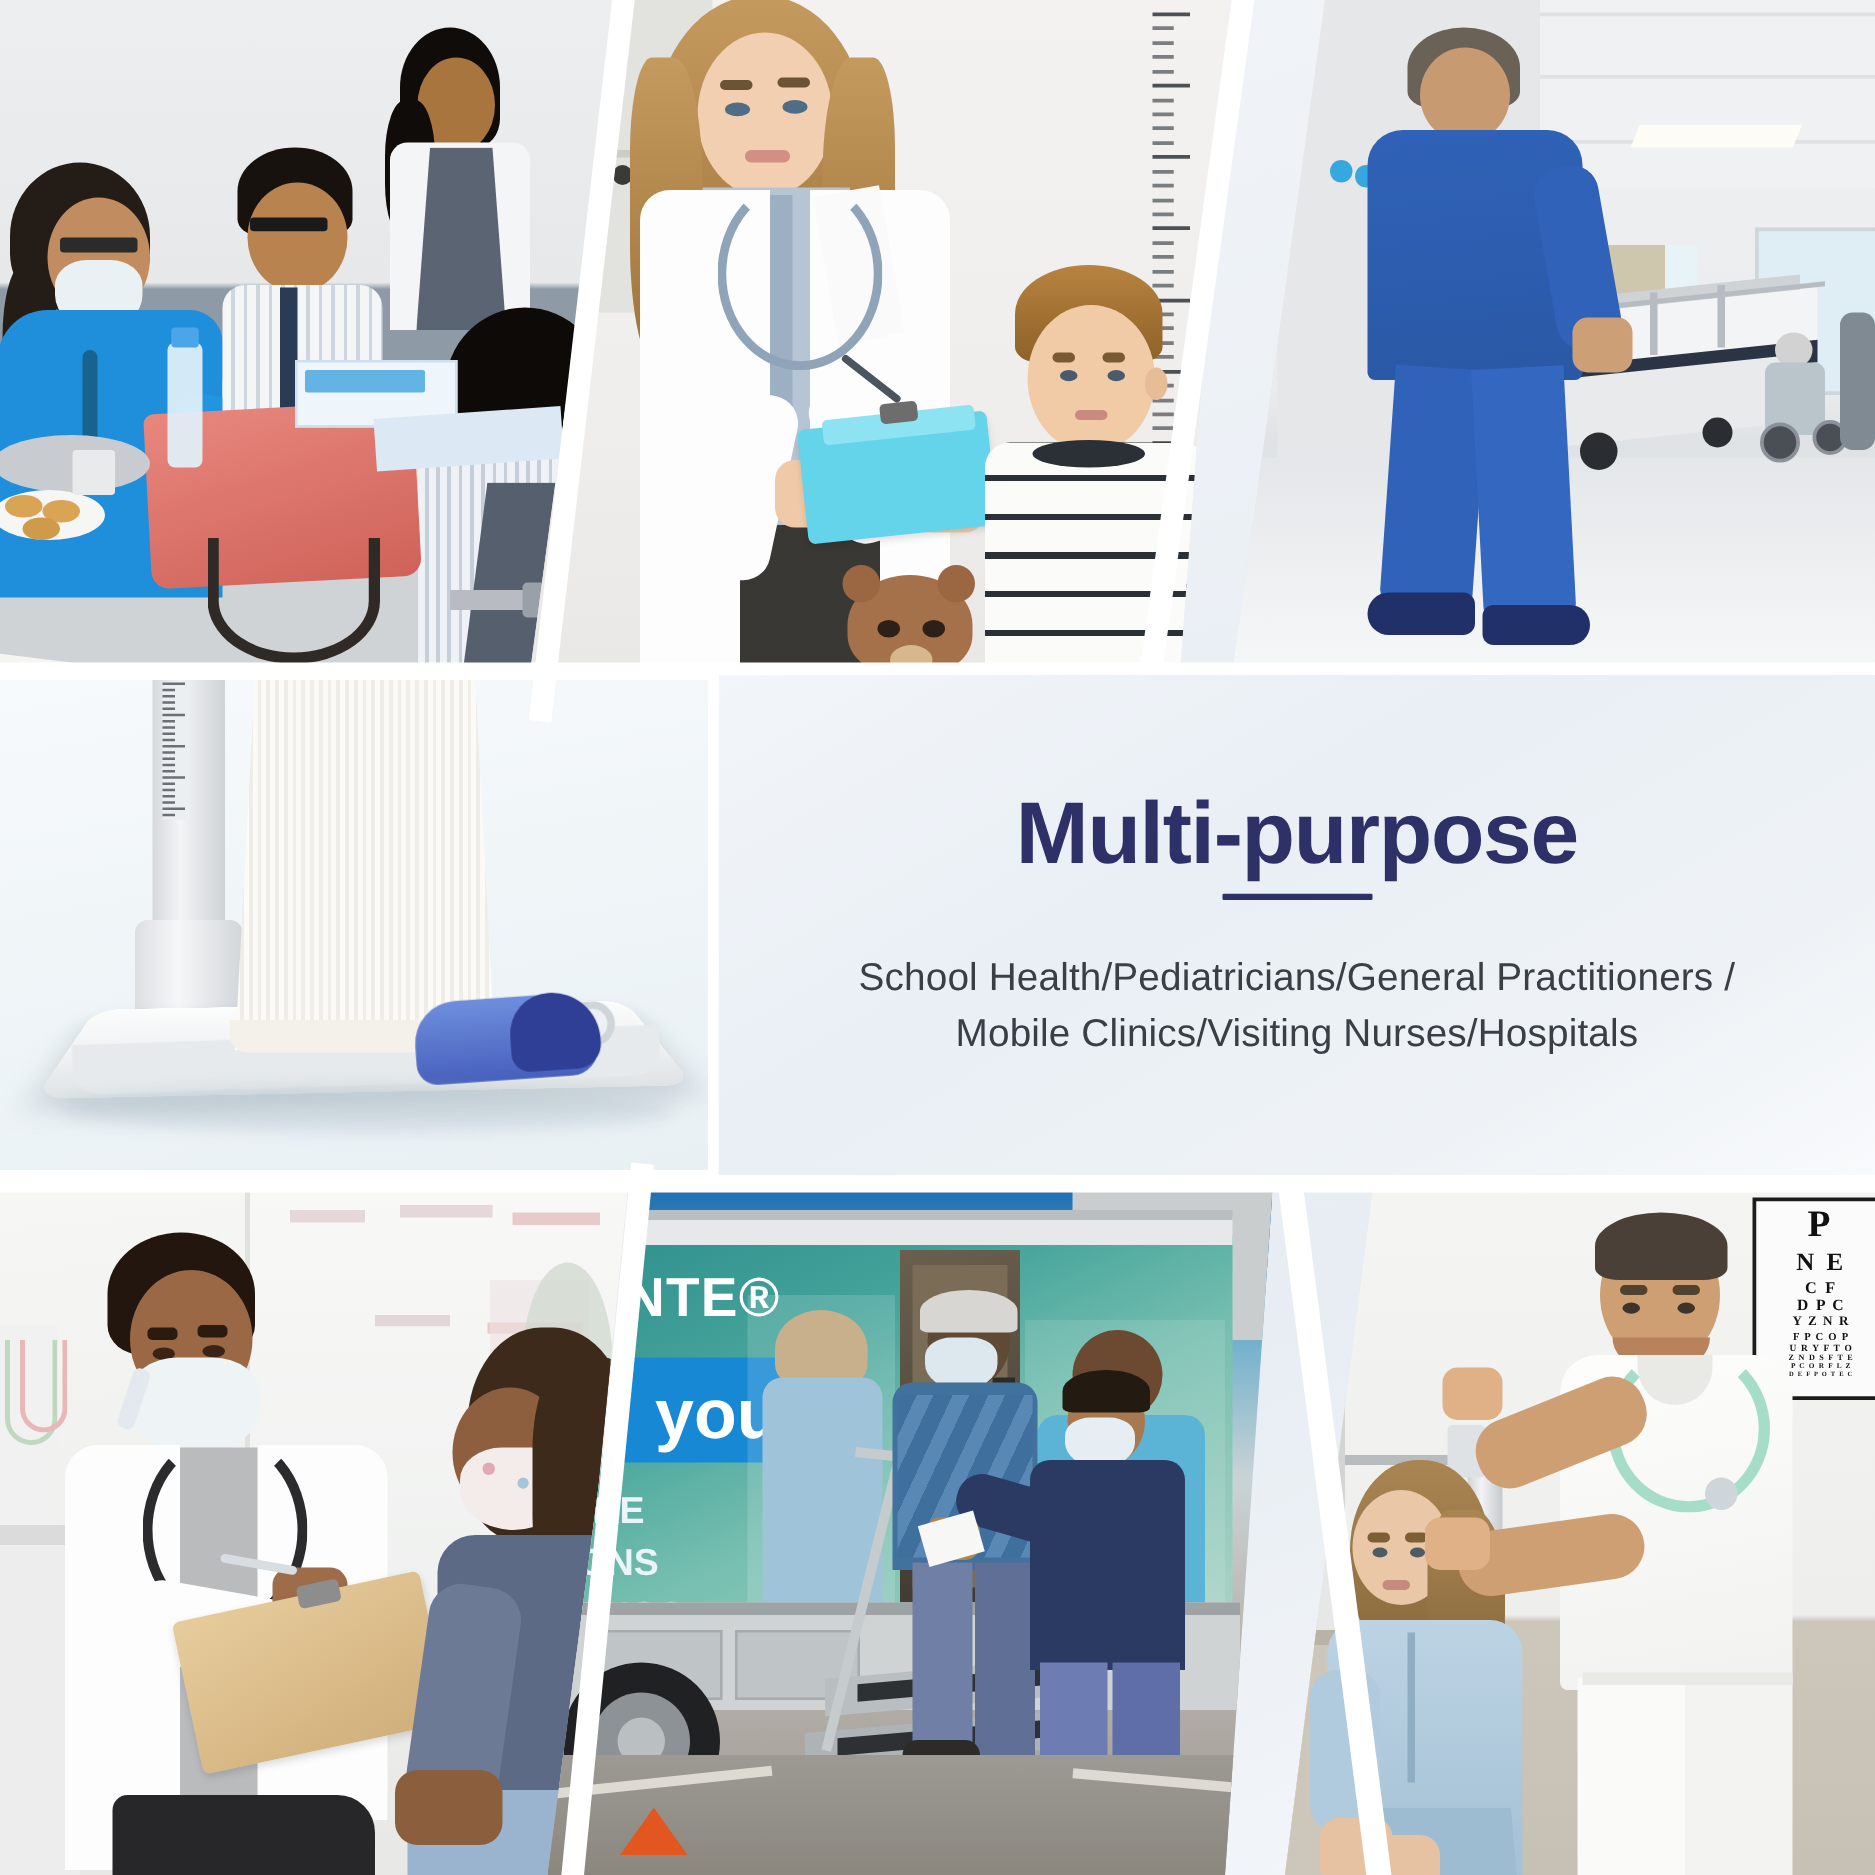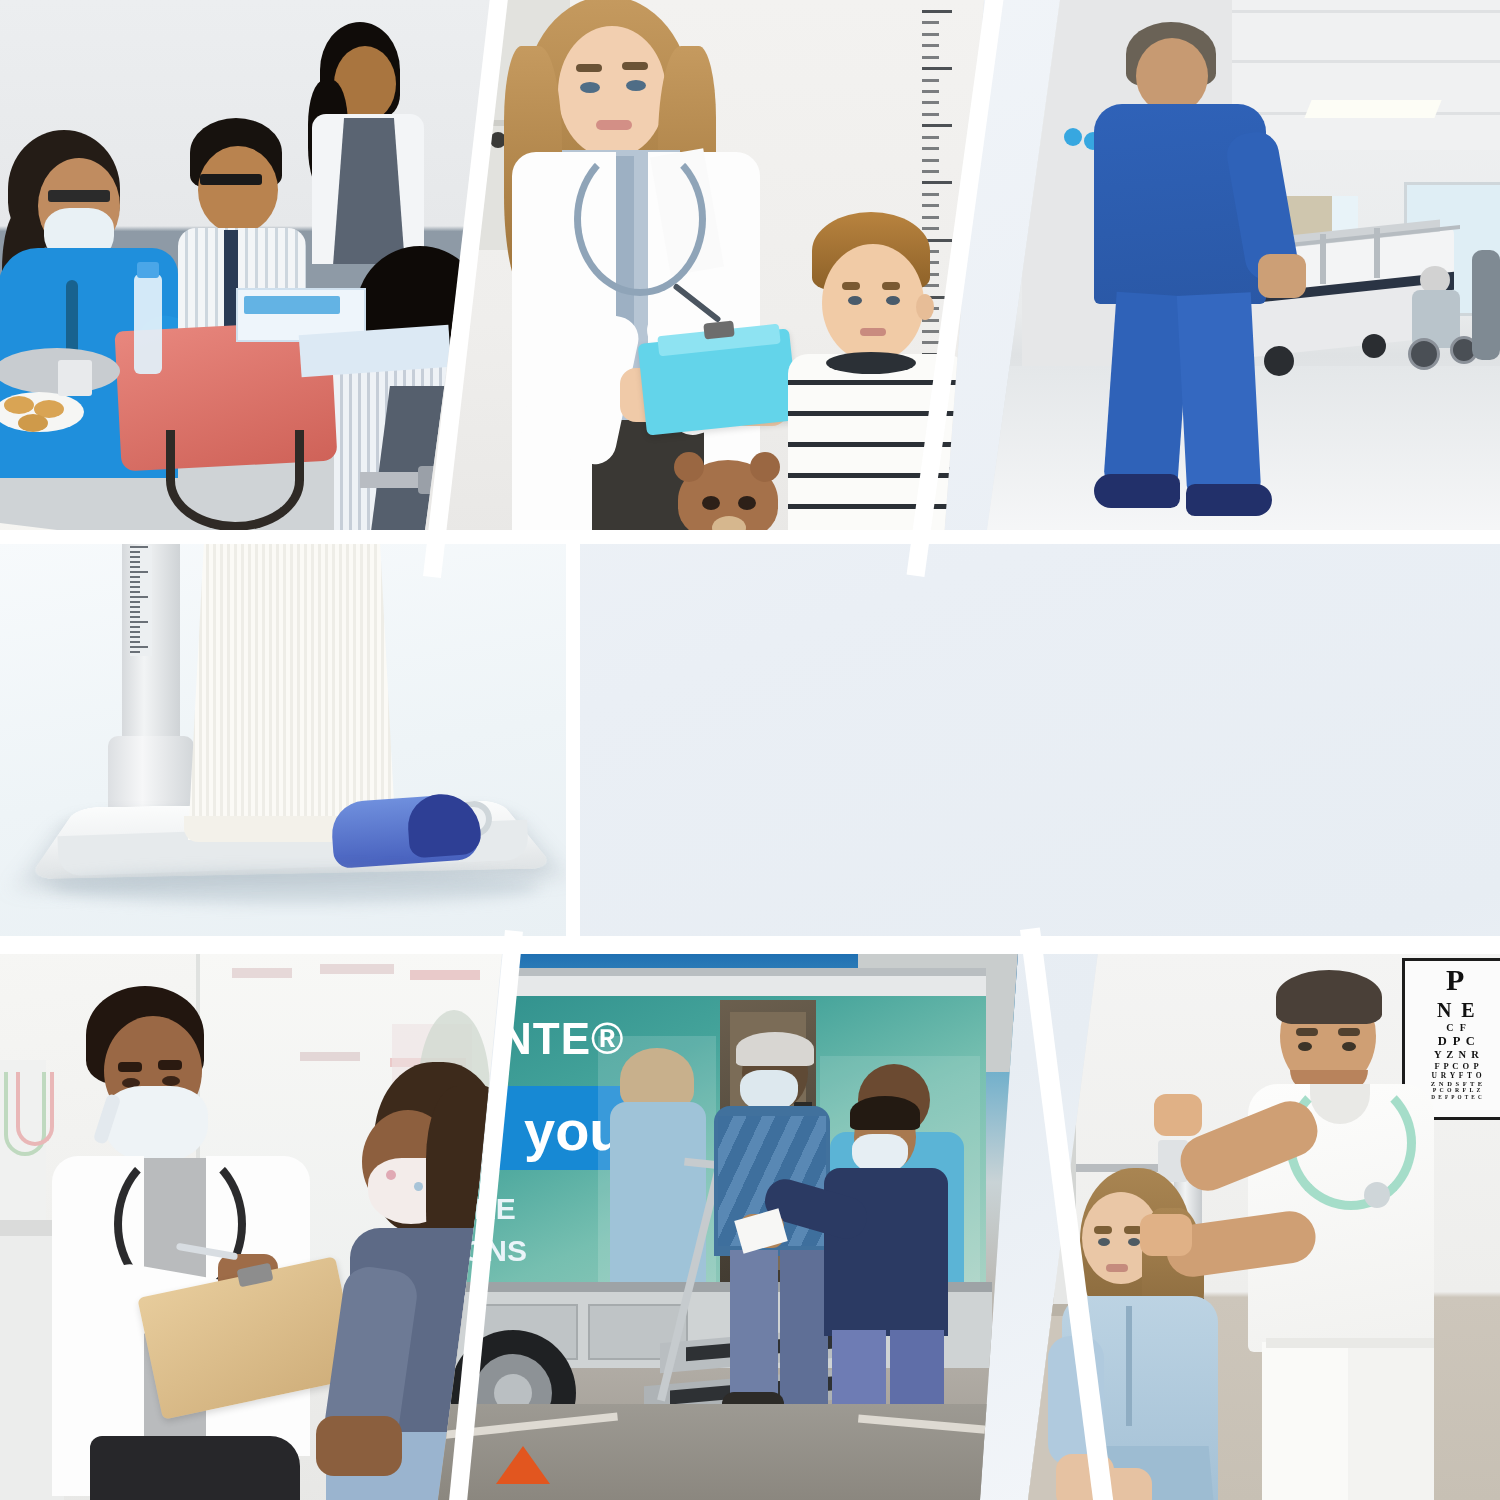--- a/index.html
+++ b/index.html
@@ -521,21 +521,21 @@
 
   <div class="panel" id="p-measure">
     <div class="scene">
 
       <div class="sh" style="left:0;top:0;width:64px;height:548px;background:#e6e7e6;"></div>
       <div class="sh" style="left:64px;top:0;width:6px;height:548px;background:#d3d5d3;"></div>
 
       <div id="eyechart" style="left:396px;top:6px;width:104px;height:152px;">
           <div class="row" style="font-size: 30px; letter-spacing: 3.6px; margin-bottom: 4.8px;">P</div>
           <div class="row" style="font-size: 20px; letter-spacing: 2.4px; margin-bottom: 3.2px;">N E</div>
-          <div class="row" style="font-size: 10px; letter-spacing: 1.86px; margin-bottom: 2.48px;">C F</div>
+          <div class="row" style="font-size: 13px; letter-spacing: 1.86px; margin-bottom: 2.48px;">C F</div>
           <div class="row" style="font-size: 12.5px; letter-spacing: 1.5px; margin-bottom: 2px;">D P C</div>
           <div class="row" style="font-size: 10.5px; letter-spacing: 1.26px; margin-bottom: 1.68px;">Y Z N R</div>
           <div class="row" style="font-size: 8.5px; letter-spacing: 1.02px; margin-bottom: 1.36px;">F P C O P</div>
           <div class="row" style="font-size: 7.5px; letter-spacing: 1px; margin-bottom: 1.2px;">U R Y F T O</div>
           <div class="row" style="font-size: 6.5px; letter-spacing: 1px; margin-bottom: 1.04px;">Z N D S F T E</div>
           <div class="row" style="font-size: 5.8px; letter-spacing: 1px; margin-bottom: 1px;">P C O R F L Z</div>
           <div class="row" style="font-size: 5.2px; letter-spacing: 1px; margin-bottom: 1px;">D E F P O T E C</div>
         </div>
 
       <div class="sh" style="left:0;top:352px;width:116px;height:196px;background:#cdc6bb;"></div>
@@ -595,14 +595,20 @@
   </div>
 
   <div class="seam" style="left:492px;top:-20px;width:18px;height:600px;transform:rotate(6.6deg);"></div>
   <div class="seam" style="left:988px;top:-20px;width:18px;height:600px;transform:rotate(7.8deg);"></div>
   <div class="seam" style="left:0;top:530px;width:1500px;height:14px;"></div>
   <div class="seam" style="left:0;top:936px;width:1500px;height:18px;"></div>
   <div class="seam" style="left:505px;top:930px;width:18px;height:600px;transform:rotate(5.6deg);"></div>
   <div class="seam" style="left:1020px;top:930px;width:20px;height:600px;transform:rotate(-7.3deg);"></div>
   <div class="seam" style="left:566px;top:540px;width:14px;height:400px;"></div>
 
+  <div id="band">
+    <h1 id="title" style="color: rgb(46, 48, 104);">Multi-purpose</h1>
+    <div id="rule" style="background: rgb(46, 48, 104);"></div>
+    <p class="sub" style="color: rgb(58, 63, 70);">School Health/Pediatricians/General Practitioners /</p>
+    <p class="sub" style="color: rgb(58, 63, 70);">Mobile Clinics/Visiting Nurses/Hospitals</p>
+  </div>
 
 </div>
 
 </body></html>

